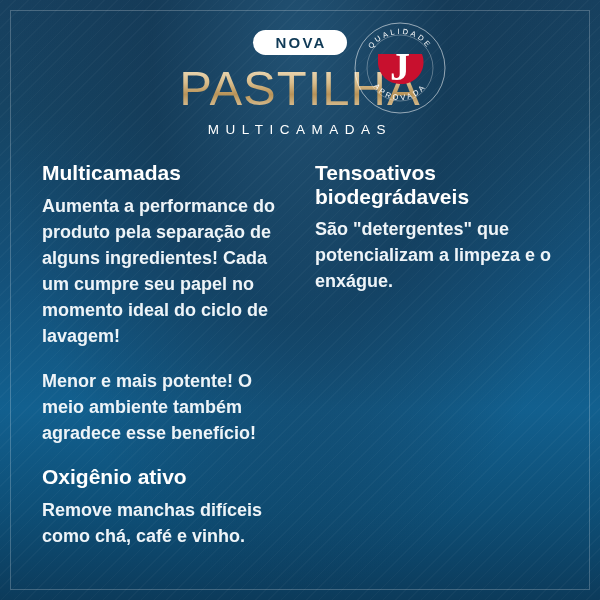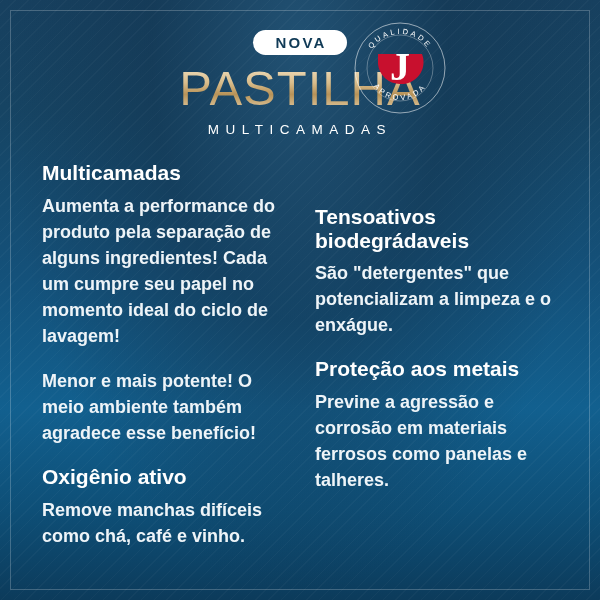--- a/index.html
+++ b/index.html
@@ -98,21 +98,21 @@
 
   
   .columns {
     position: relative;
     z-index: 3;
     display: flex;
     padding: 24px 34px 0 42px;
     gap: 22px;
   }
   .col { width: 50%; }
-  .col.right { padding-top: 0px; margin-top: 44px; }
+  .col.right { padding-top: 0px; }
   .block { margin-bottom: 19px; }
   .block h2 {
     margin: 0 0 8px 0;
     font-size: 21px;
     line-height: 1.12;
     font-weight: bold;
     color: #ffffff;
   }
   .block p {
     margin: 0;
@@ -169,19 +169,15 @@
       </div>
       <div class="block">
       </div>
     </div>
 
     <div class="col right">
       <div class="block">
         <h2>Tensoativos biodegrádaveis</h2>
         <p>São "detergentes" que potencializam a limpeza e o enxágue.</p>
       </div>
-      <div class="block">
-        <h2>Proteção aos metais</h2>
-        <p>Previne a agressão e corrosão em materiais ferrosos como panelas e talheres.</p>
-      </div>
     </div>
   </div>
 </div>
 
 </body></html>

